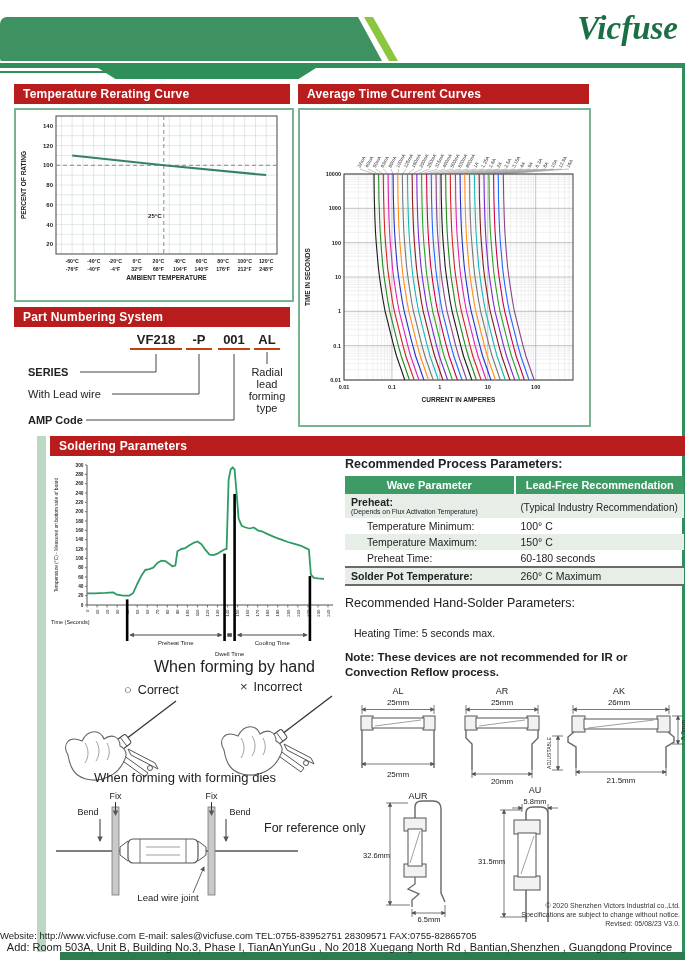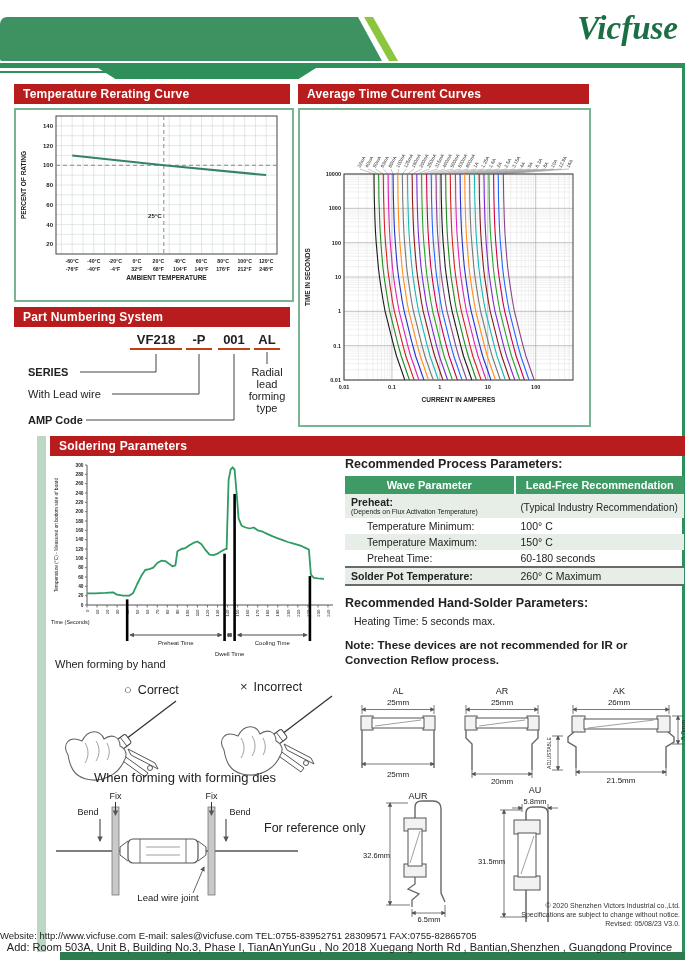--- a/index.html
+++ b/index.html
@@ -33,21 +33,21 @@
   svg{display:block}
   
   #pn-area{position:absolute;left:14px;top:330px;width:276px;height:108px}
   .pn-code{position:absolute;top:2px;font-size:13px;font-weight:700;color:#222;text-align:center;
            border-bottom:2px solid #c2410c;padding-bottom:1px}
   .pn-label{position:absolute;font-size:11px;color:#222}
   .pn-b{font-weight:700}
   .pn-radial{position:absolute;left:224px;top:36px;width:58px;text-align:center;font-size:11px;line-height:12px}
   
   #svg-solder{position:absolute;left:50px;top:459px}
-  #t-byhand{position:absolute;left:55px;top:658px;width:260px;text-align:left;font-size:11px}
+  #t-byhand{position:absolute;left:55px;top:658px;width:260px;text-align:right;font-size:16px}
   .ci{position:absolute;font-size:12.5px}
   .ci .sym{font-size:13px;margin-right:6px;color:#333}
   #correct{left:124px;top:682px}
   #incorrect{left:240px;top:679px}
   #t-dies{position:absolute;left:50px;top:770px;width:270px;text-align:center;font-size:13px}
   #t-ref{position:absolute;left:264px;top:821px;font-size:12.5px}
   #hand1{position:absolute;left:52px;top:699px}
   #hand2{position:absolute;left:208px;top:694px}
   #svg-dies{position:absolute;left:48px;top:789px}
   
@@ -58,21 +58,21 @@
   #proc-table th + th{border-left:2px solid #fff}
   #proc-table td{padding:2px 6px;vertical-align:top}
   #proc-table td:first-child{width:47%}
   #proc-table tr.shaded{background:#e7eee8}
   #proc-table td.b{font-weight:700}
   #proc-table td.indent{padding-left:22px}
   #proc-table .sub{font-size:6.8px;line-height:7.5px;font-weight:400}
   #proc-table td.smallv{font-size:10px;padding-top:8px}
   #proc-table tr.heavy-top td{border-top:2px solid #6a6a6a}
   #proc-table tr:last-child td{border-bottom:2.5px solid #6a6a6a}
-  .hand-h{font-size:12.5px;font-weight:700;margin:10px 0 4px 0}
+  .hand-h{font-size:12.5px;font-weight:400;margin:10px 0 16px 0}
   .hand-line{font-size:10.5px;padding-left:9px;line-height:14.5px}
   .note{font-size:11.5px;font-weight:700;margin-top:10px;line-height:14.5px}
   
   #svg-al{position:absolute;left:349px;top:686px}
   #svg-ar{position:absolute;left:453px;top:686px}
   #svg-ak{position:absolute;left:547px;top:686px}
   #svg-aur{position:absolute;left:362px;top:790px}
   #svg-au{position:absolute;left:478px;top:784px}
   
   #f-copy{position:absolute;left:380px;top:902px;width:300px;text-align:right;font-size:7px;

